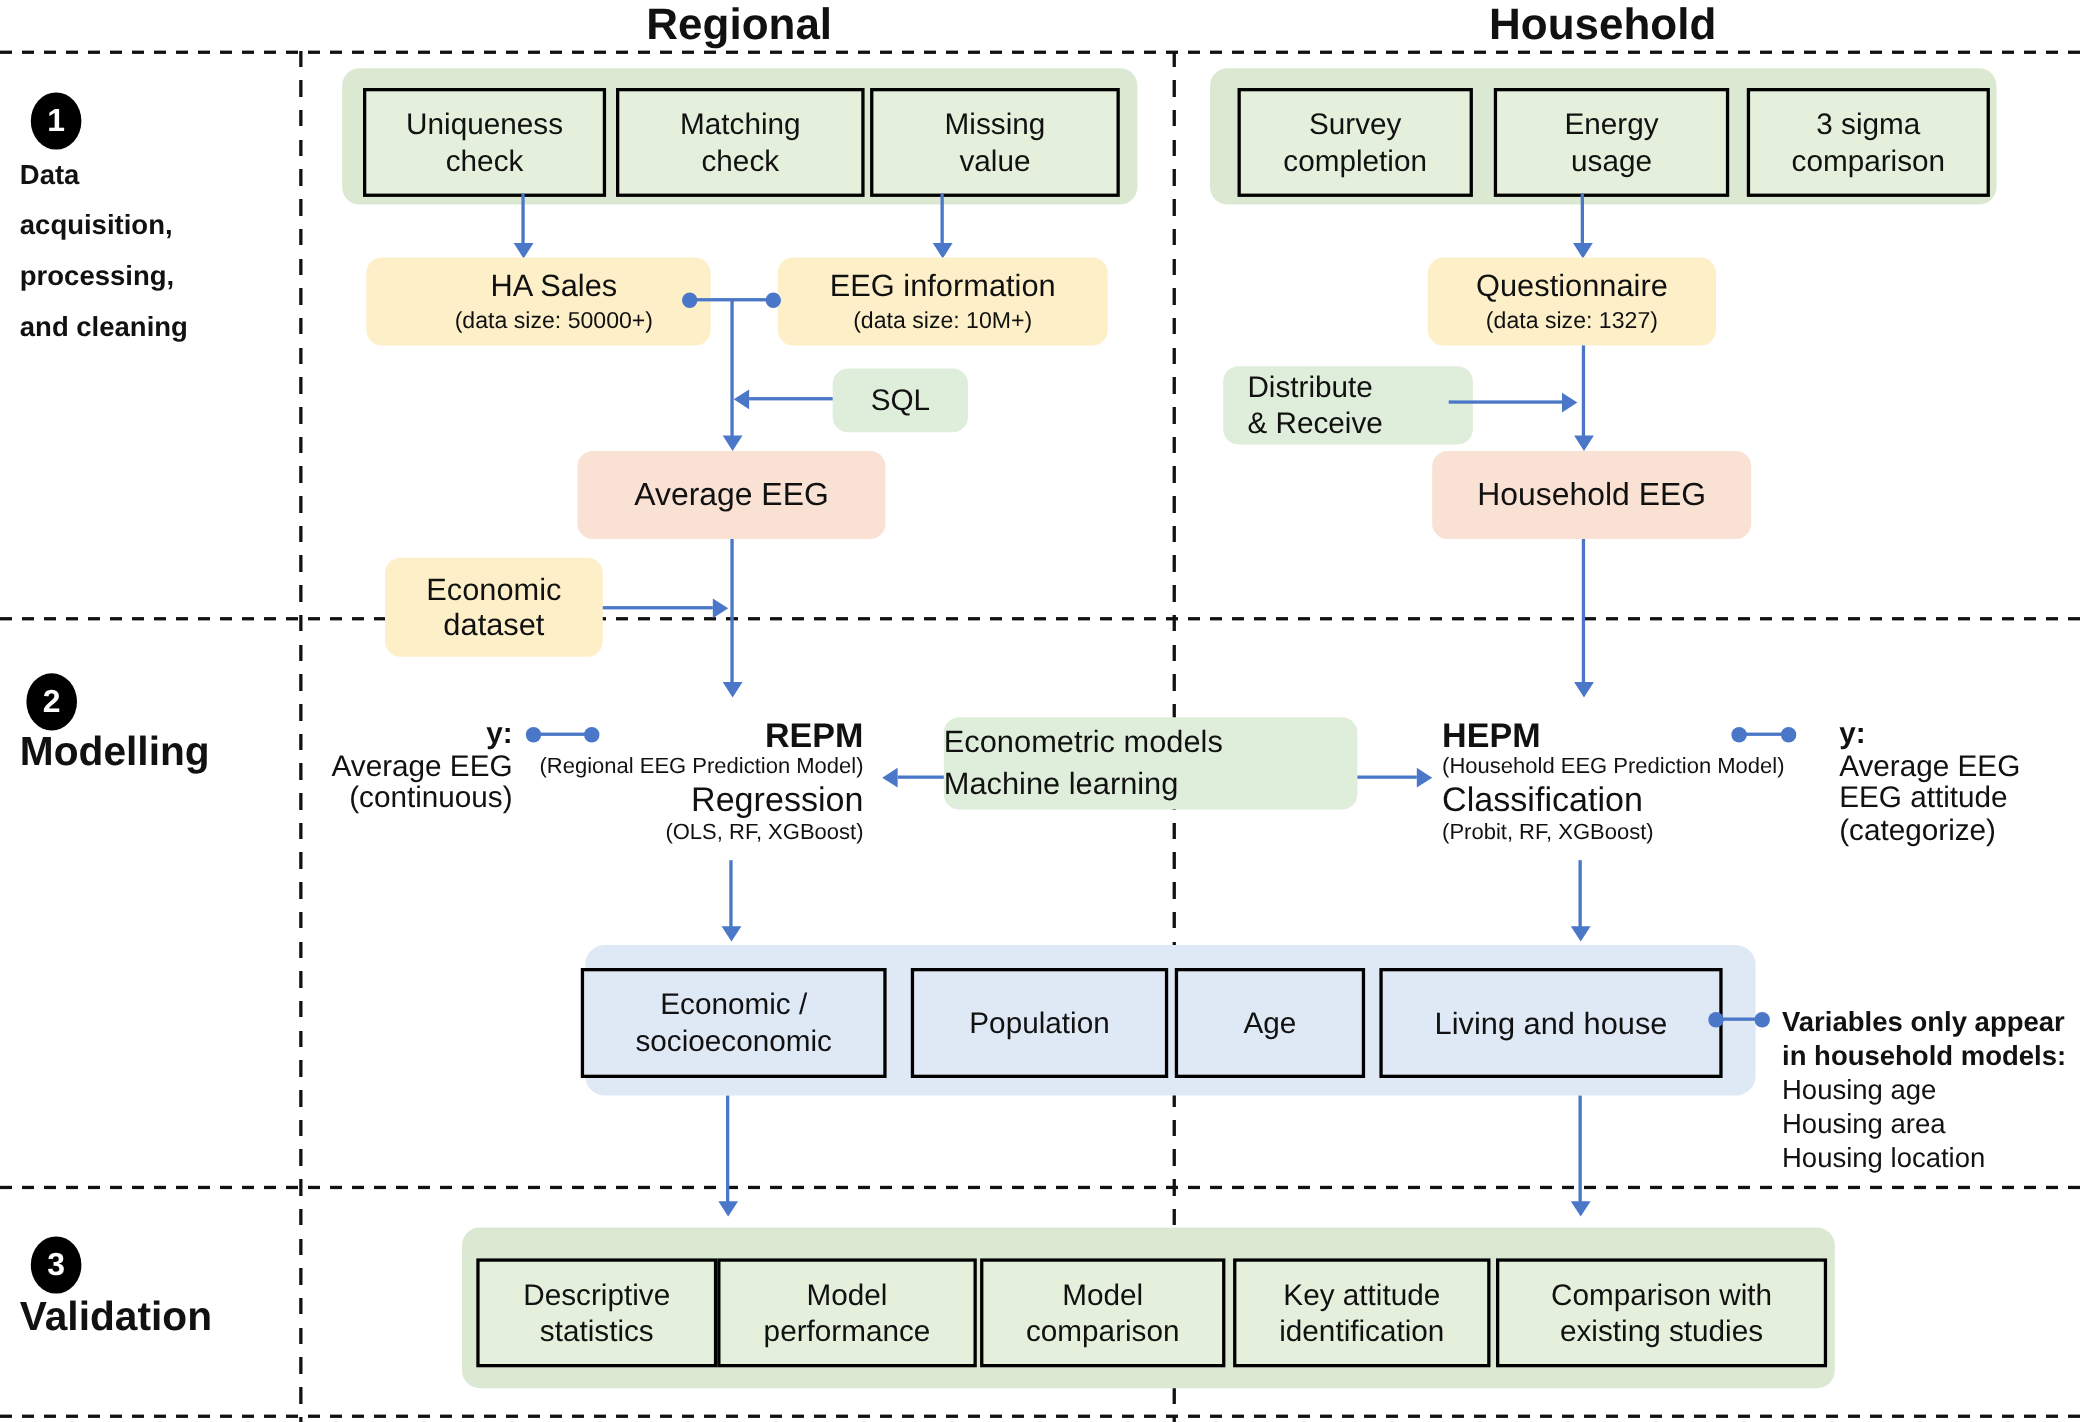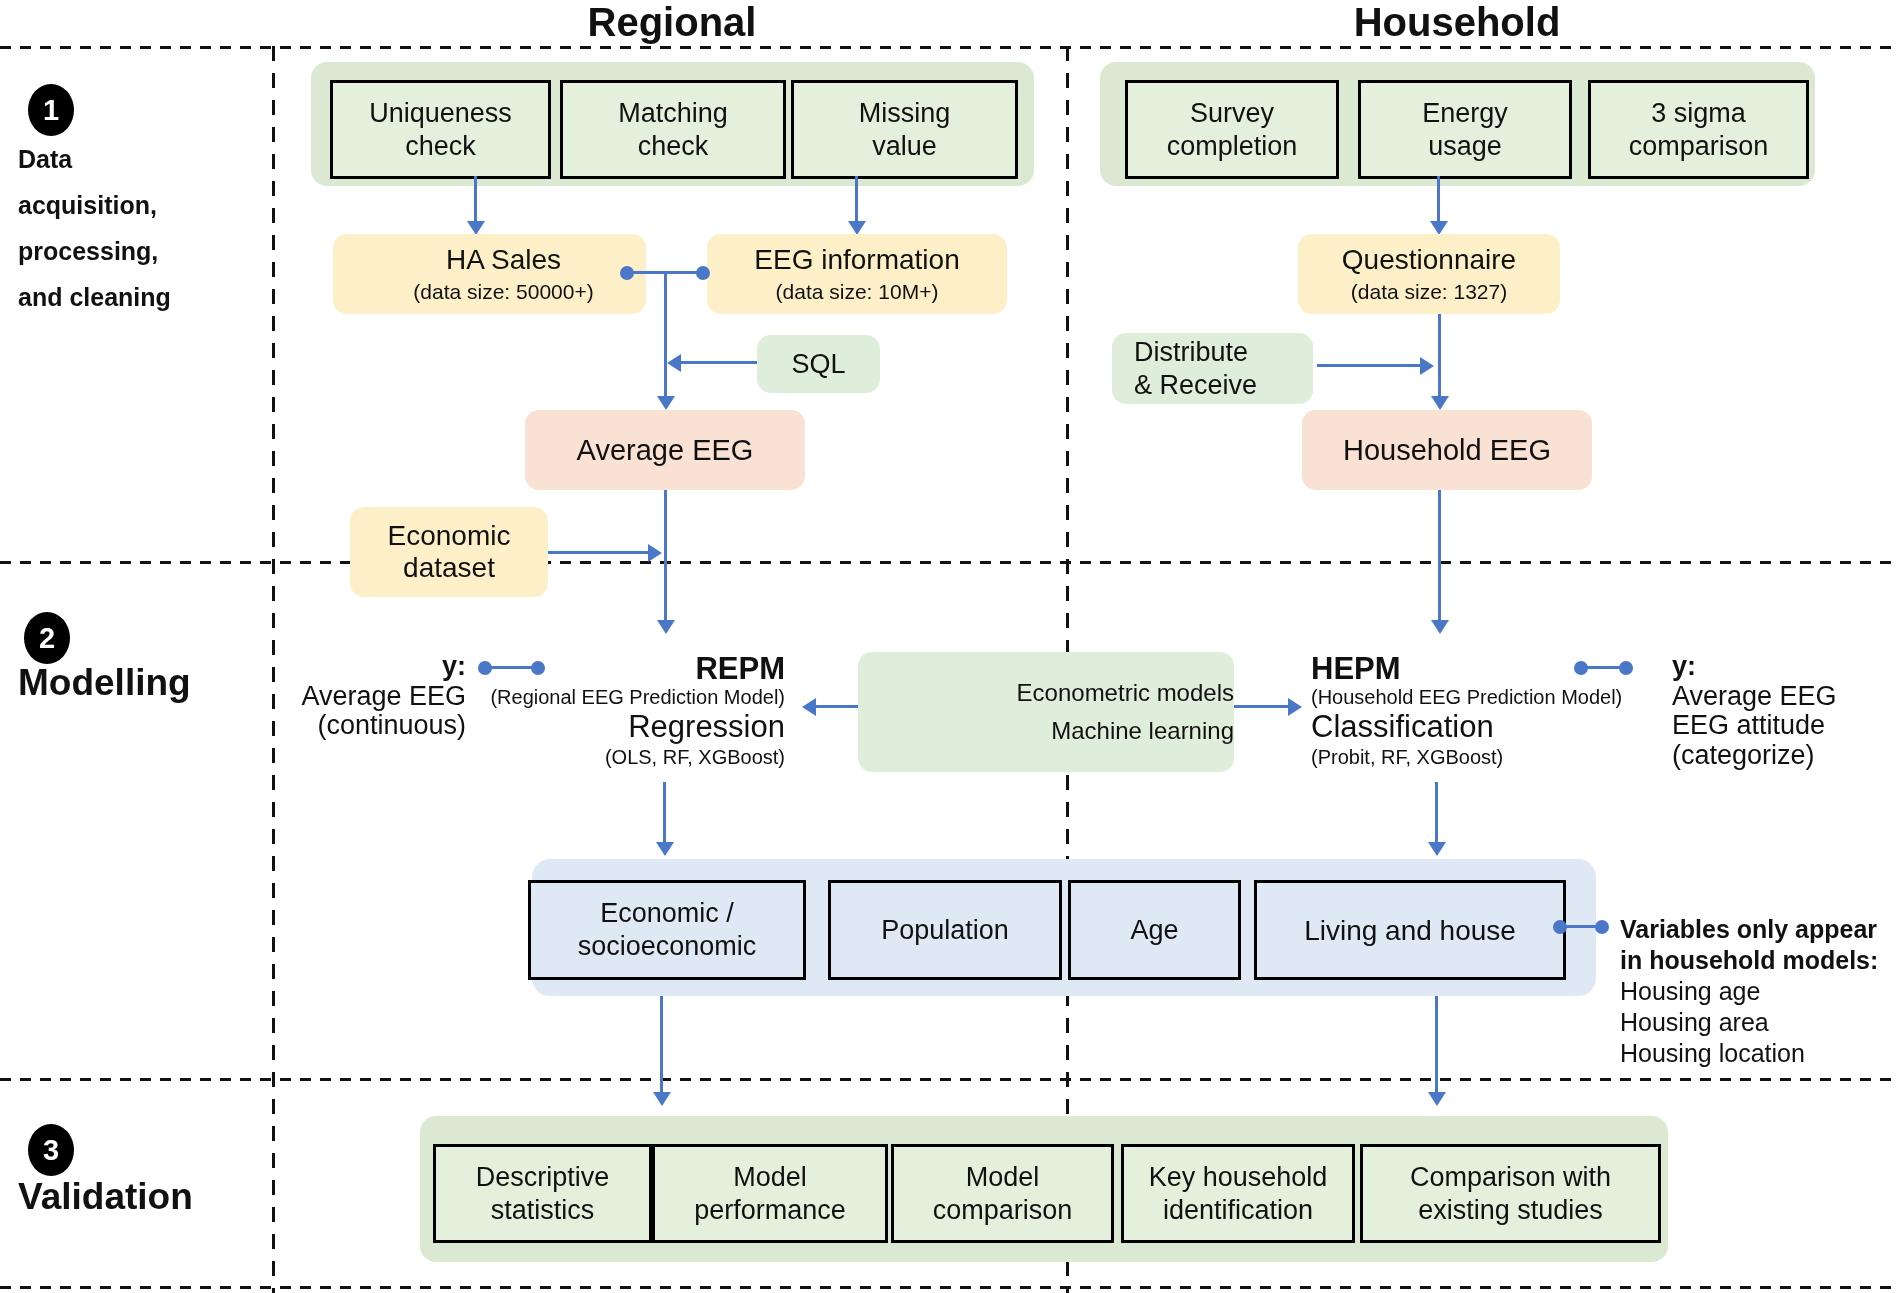--- a/index.html
+++ b/index.html
@@ -127,21 +127,21 @@
   <div class="abs ln" style="left:627px;top:271px;width:77px;height:3px;"></div>
   <div class="abs ln" style="left:664px;top:273px;width:3px;height:125px;"></div>
   <div class="abs ah-d" style="left:657px;top:396px;"></div>
 
   <div class="abs sg" style="left:757px;top:335px;width:123px;height:58px;align-items:center;">
     <div>SQL</div>
   </div>
   <div class="abs ln" style="left:681px;top:361px;width:76px;height:3px;"></div>
   <div class="abs ah-l" style="left:667px;top:354px;"></div>
 
-  <div class="abs sg" style="left:1112px;top:333px;width:201px;height:71px;padding-left:0;justify-content:center;">
+  <div class="abs sg" style="left:1112px;top:333px;width:227px;height:71px;padding-left:0;justify-content:center;">
     <div style="padding-left:22px;">Distribute</div>
     <div style="padding-left:22px;">&amp; Receive</div>
   </div>
   <div class="abs ln" style="left:1317px;top:364px;width:103px;height:3px;"></div>
   <div class="abs ah-r" style="left:1420px;top:357px;"></div>
 
   <div class="abs ln" style="left:1438px;top:314px;width:3px;height:84px;"></div>
   <div class="abs ah-d" style="left:1431px;top:396px;"></div>
 
   <div class="abs pb" style="left:525px;top:410px;width:280px;height:80px;">
@@ -173,21 +173,21 @@
   <div class="abs dot" style="left:531px;top:661px;"></div>
   <div class="abs ln" style="left:485px;top:666px;width:53px;height:3px;"></div>
 
   <div class="abs modelblk" style="left:485px;top:652px;width:300px;text-align:right;">
     <div class="t1">REPM</div>
     <div class="t2">(Regional EEG Prediction Model)</div>
     <div class="t3">Regression</div>
     <div class="t4">(OLS, RF, XGBoost)</div>
   </div>
 
-  <div class="abs sg" style="left:858px;top:652px;width:376px;height:120px;align-items:flex-end;font-size:24px;line-height:38px;">
+  <div class="abs sg" style="left:858px;top:652px;width:376px;height:84px;align-items:flex-start;font-size:28px;line-height:38px;">
     <div>Econometric models</div>
     <div>Machine learning</div>
   </div>
   <div class="abs ln" style="left:816px;top:705px;width:42px;height:3px;"></div>
   <div class="abs ah-l" style="left:802px;top:698px;"></div>
   <div class="abs ln" style="left:1234px;top:705px;width:54px;height:3px;"></div>
   <div class="abs ah-r" style="left:1288px;top:698px;"></div>
 
   <div class="abs modelblk" style="left:1311px;top:652px;width:340px;text-align:left;">
     <div class="t1">HEPM</div>
@@ -249,21 +249,21 @@
   </div>
   <div class="abs vb" style="left:652px;top:1144px;width:230px;height:93px;">
     <div>Model</div>
     <div>performance</div>
   </div>
   <div class="abs vb" style="left:891px;top:1144px;width:217px;height:93px;">
     <div>Model</div>
     <div>comparison</div>
   </div>
   <div class="abs vb" style="left:1121px;top:1144px;width:228px;height:93px;">
-    <div>Key household</div>
+    <div>Key attitude</div>
     <div>identification</div>
   </div>
   <div class="abs vb" style="left:1360px;top:1144px;width:295px;height:93px;">
     <div>Comparison with</div>
     <div>existing studies</div>
   </div>
 
 </div>
 
 </body></html>

